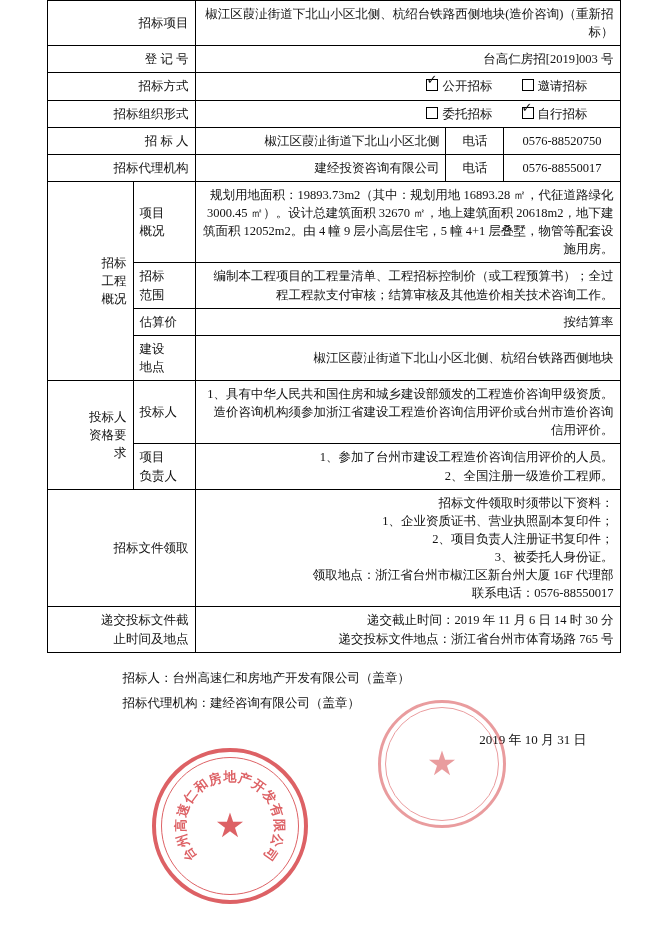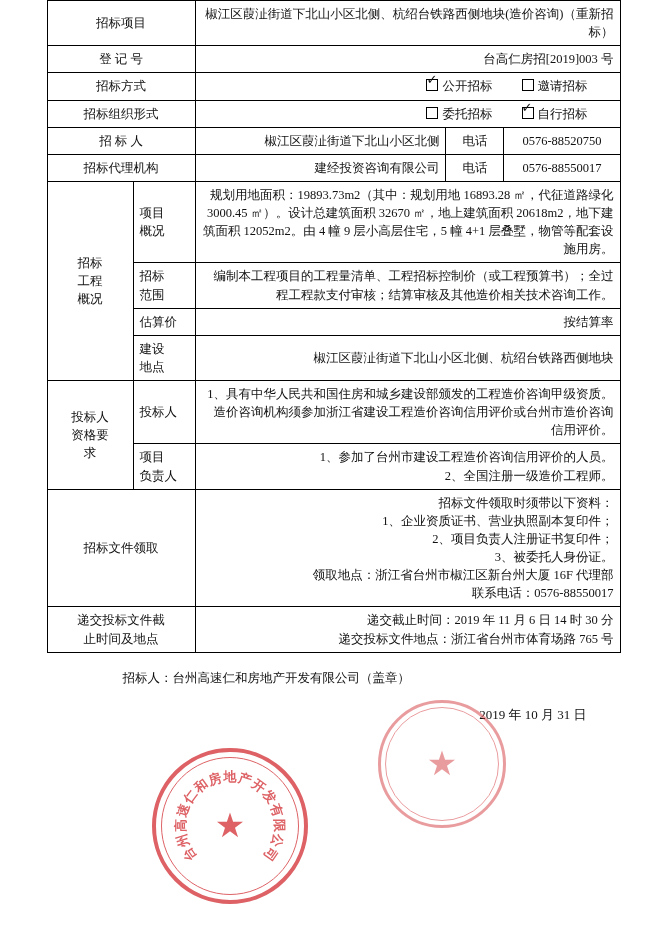--- a/index.html
+++ b/index.html
@@ -32,21 +32,21 @@
     table-layout:fixed;
   }
   table.main td{
     border:1px solid #000;
     padding:4px 6px;
     font-size:12.5px;
     line-height:1.45;
     vertical-align:middle;
   }
   td.lab{
-    text-align:center;
+    text-align:right;
     width:86px;
   }
   td.lab2{
     text-align:left;
     width:62px;
   }
   td.val{
     text-align:right;
   }
   .cb{
@@ -255,20 +255,21 @@
           <div>止时间及地点</div>
         </td>
         <td class="val" colspan="3" style="white-space:pre-line">递交截止时间：2019 年 11 月 6 日 14 时 30 分
 递交投标文件地点：浙江省台州市体育场路 765 号</td>
       </tr>
     </tbody>
   </table>
 
   <div class="sign-area">
     <div class="sign-line">招标人：台州高速仁和房地产开发有限公司（盖章）</div>
+    <div class="sign-line">招标代理机构：建经咨询有限公司（盖章）</div>
     <div class="date-line">2019 年 10 月 31 日</div>
   </div>
 
   <div class="seal seal-second">
     <div class="inner"></div>
     <div class="seal-star">★</div>
   </div>
 
   <div class="seal seal-main">
     <div class="inner"></div>

